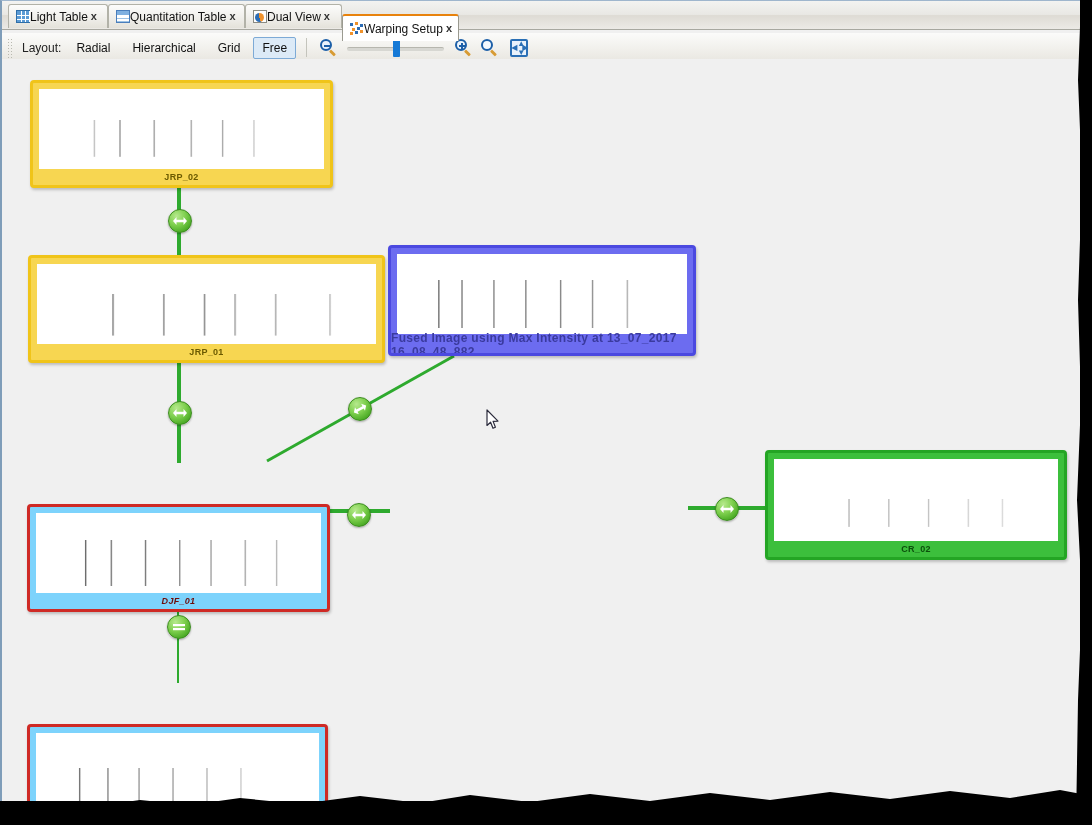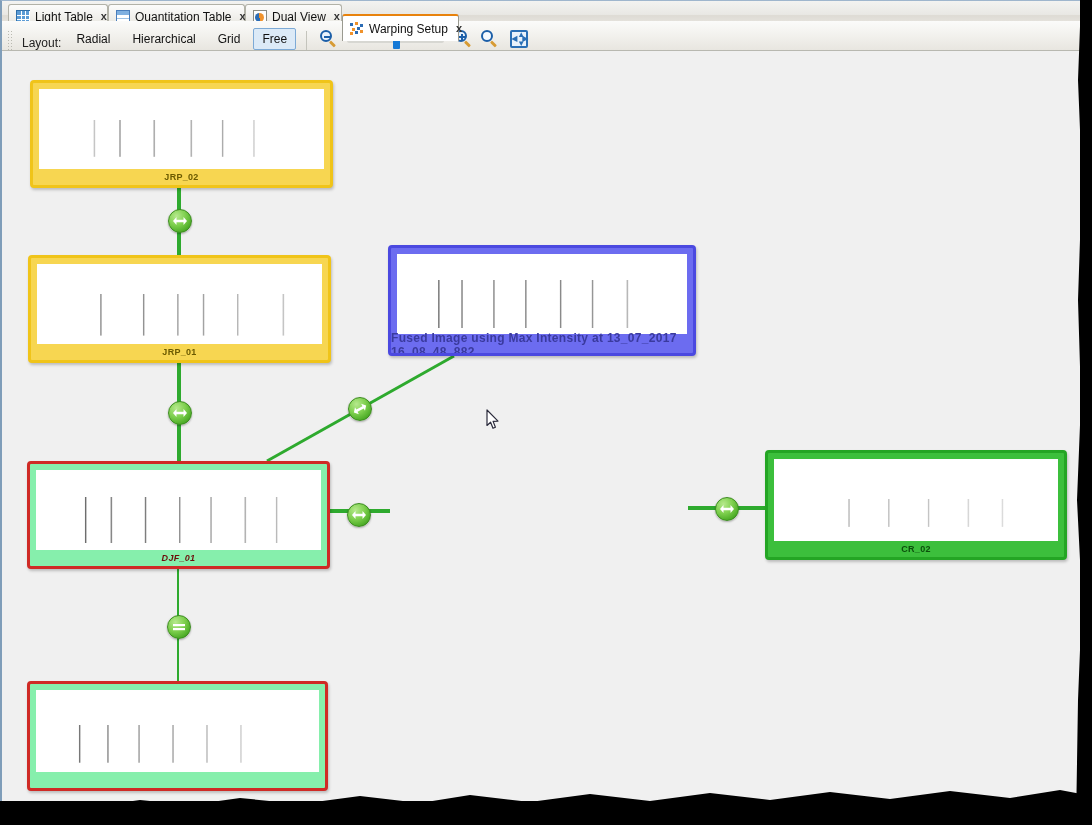--- a/index.html
+++ b/index.html
@@ -9,21 +9,21 @@
 
   
   .shell{position:absolute;left:0;top:0;width:1078px;height:800px;background:#f0f0f0;
          border-left:2px solid #7f9db9;border-top:1px solid #9fb6cd;}
 
   
   .tabstrip{position:absolute;left:0;top:0;width:1078px;height:28px;
             background:linear-gradient(to bottom,#f3f3f1 0%,#e9e8e4 48%,#dedbd4 52%,#eceae6 100%);
             border-bottom:1px solid #a8a8a0;}
   .tab{position:absolute;top:3px;height:24px;box-sizing:border-box;
-       display:flex;align-items:center;gap:5px;padding:0 7px;
+       display:flex;align-items:center;padding:0 7px;
        background:linear-gradient(to bottom,#fcfcfb 0%,#f0efeb 55%,#e4e2da 100%);
        border:1px solid #b2b2a8;border-bottom:none;
        border-top-left-radius:3px;border-top-right-radius:3px;
        font-size:12px;color:#000;white-space:nowrap;}
   .tab.active{top:13px;height:27px;background:#fff;border-color:#9a9a90;
               border-top:2px solid #e8820c;z-index:4;}
   .tab .tlabel{font-size:12px;color:#111;}
   .tab .xbtn{font-size:11px;color:#333;font-weight:bold;margin-left:3px;line-height:1;cursor:default;}
 
   .ticon{width:14px;height:13px;position:relative;flex:0 0 auto;}
@@ -47,23 +47,23 @@
   .ic-warp i:nth-child(1){left:0;top:1px;background:#2b6cb5;}
   .ic-warp i:nth-child(2){left:5px;top:0;background:#f0922b;}
   .ic-warp i:nth-child(3){left:10px;top:2px;background:#2b6cb5;}
   .ic-warp i:nth-child(4){left:2px;top:6px;background:#f0922b;}
   .ic-warp i:nth-child(5){left:7px;top:5px;background:#2b6cb5;}
   .ic-warp i:nth-child(6){left:0;top:10px;background:#f0922b;}
   .ic-warp i:nth-child(7){left:5px;top:9px;background:#2b6cb5;}
   .ic-warp i:nth-child(8){left:10px;top:8px;background:#f0922b;}
 
   
-  .toolbar{position:absolute;left:0;top:20px;width:1078px;height:29px;
+  .toolbar{position:absolute;left:0;top:32px;width:1078px;height:29px;
            background:linear-gradient(to bottom,#fbfbfa 0%,#f2f1ed 50%,#e8e6e0 100%);
-           border-bottom:1px solid #b8b8b0;display:flex;align-items:flex-end;}
+           border-bottom:1px solid #b8b8b0;display:flex;align-items:center;}
   .grip{width:7px;height:20px;margin:0 4px 0 5px;
         background-image:radial-gradient(#b9b9b0 40%,transparent 41%);
         background-size:3px 3px;background-position:0 0;}
   .tb-label{font-size:12px;color:#222;margin:0 4px 0 4px;}
   .tb-btn{font-size:12px;color:#111;padding:3px 8px;margin:0 2px;border:1px solid transparent;
           border-radius:2px;white-space:nowrap;}
   .tb-btn.sel{background:#dceaf7;border:1px solid #7daad6;}
   .tb-sep{width:1px;height:19px;background:#c4c4bc;margin:0 8px;}
 
   .zbtn{width:22px;height:22px;position:relative;margin:0 2px;}
@@ -91,21 +91,21 @@
   
   .node{position:absolute;box-sizing:border-box;border-radius:4px;overflow:hidden;
         box-shadow:1px 2px 3px rgba(0,0,0,.22);}
   .node .img{position:absolute;left:6px;top:6px;right:6px;background:#fff;overflow:hidden;}
   .node .cap{position:absolute;left:0;right:0;bottom:0;height:16px;
              display:flex;align-items:center;justify-content:center;
              font-size:9px;font-weight:bold;letter-spacing:.3px;}
 
   .n-yellow{background:#f7d651;border:3px solid #f0c419;}
   .n-yellow .cap{color:#6b5a00;}
-  .n-red{background:#86efac;border:3px solid #cf2a25;}
+  .n-red{background:#7dd3fc;border:3px solid #cf2a25;margin-top:43px;}
   .n-red .cap{color:#6d0d0b;}
   .n-green{background:#3cbf3c;border:3px solid #24a524;}
   .n-green .cap{color:#0c4f0c;}
   .n-blue{background:#6c6cf0;border:3px solid #4b49e0;}
   .n-blue .cap{color:#3a3a9e;font-weight:bold;font-size:12px;}
 
   .cap.ital{font-style:italic;}
 
   
   .spec{position:absolute;left:0;top:0;right:0;bottom:0;
@@ -229,21 +229,21 @@
             linear-gradient(to right,transparent 40%,rgba(40,40,40,.5) 40.4%,transparent 40.9%),
             linear-gradient(to right,transparent 53%,rgba(40,40,40,.45) 53.4%,transparent 53.9%),
             linear-gradient(to right,transparent 64%,rgba(40,40,40,.4) 64.4%,transparent 64.9%),
             linear-gradient(to right,transparent 75%,rgba(60,60,60,.3) 75.4%,transparent 75.9%),
             linear-gradient(to right,transparent 19%,rgba(60,60,60,.35) 19.4%,transparent 19.9%);
             background-size:100% 46%;background-position:0 72%;"></div>
         </div>
         <div class="cap">JRP_02</div>
       </div>
 
-      <div class="node n-yellow" style="left:26px;top:196px;width:303px;height:108px;padding-left:12px;">
+      <div class="node n-yellow" style="left:26px;top:196px;width:357px;height:108px;padding-left:12px;">
         <div class="img" style="height:80px;">
           <div class="spec" style="background-image:
             linear-gradient(to right,transparent 22%,rgba(40,40,40,.6) 22.4%,transparent 22.9%),
             linear-gradient(to right,transparent 37%,rgba(40,40,40,.55) 37.4%,transparent 37.9%),
             linear-gradient(to right,transparent 49%,rgba(40,40,40,.5) 49.4%,transparent 49.9%),
             linear-gradient(to right,transparent 58%,rgba(40,40,40,.45) 58.4%,transparent 58.9%),
             linear-gradient(to right,transparent 70%,rgba(50,50,50,.4) 70.4%,transparent 70.9%),
             linear-gradient(to right,transparent 86%,rgba(50,50,50,.35) 86.4%,transparent 86.9%);
             background-size:100% 52%;background-position:0 78%;"></div>
         </div>

